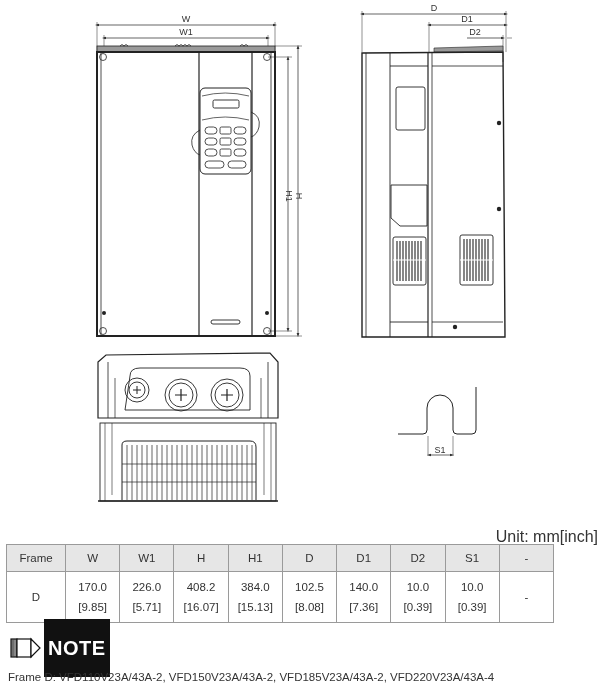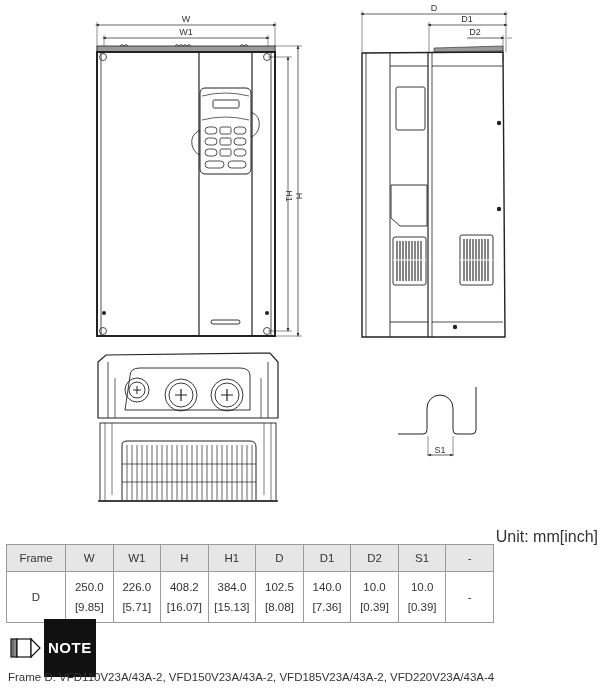--- a/index.html
+++ b/index.html
@@ -1,29 +1,29 @@
 <!DOCTYPE html>
 <html><head>
 <meta charset="utf-8">
 <style>
   html, body { margin: 0; padding: 0; background: #ffffff; }
   body { width: 600px; height: 698px; position: relative; overflow: hidden;
          font-family: "Liberation Sans", sans-serif; color: #222; }
   #drawings { position: absolute; left: 0; top: 0; width: 600px; height: 520px; }
   .dim-label { font-family: "Liberation Sans", sans-serif; font-size: 9px; fill: #333; }
   #unit-note { position: absolute; right: 2px; top: 528px; font-size: 16px; color: #333; }
-  #dim-table { position: absolute; left: 6px; top: 544px; width: 488px; border-collapse: collapse;
+  #dim-table { position: absolute; left: 6px; top: 544px; width: 548px; border-collapse: collapse;
                font-size: 11.5px; color: #333; table-layout: fixed; }
   #dim-table th, #dim-table td { border: 1px solid #9a9a9a; text-align: center; }
   #dim-table th { background: #e6e6e6; font-weight: normal; height: 24px; }
   #dim-table td { height: 48px; line-height: 20px; }
   #dim-table th.col-frame { width: 56px; }
   .val-mm, .val-in { display: block; }
   #note-badge { position: absolute; left: 10px; top: 636px; height: 24px; display: flex; align-items: center; }
-  #note-text-box { background: #111; color: #fff; font-weight: bold; font-size: 15px;
+  #note-text-box { background: #111; color: #fff; font-weight: bold; font-size: 20px;
                    padding: 20px 4px; line-height: 18px; letter-spacing: 0.5px; margin-left: 2px; }
   #note-body { position: absolute; left: 8px; top: 671px; font-size: 11.5px; color: #333; }
 </style>
 </head>
 <body>
 
 <svg id="drawings" viewBox="0 0 600 520" xmlns="http://www.w3.org/2000/svg">
   <defs>
     <marker id="arr" markerWidth="6" markerHeight="6" refX="3" refY="3" orient="auto-start-reverse">
       <path d="M0,1 L6,3 L0,5 z" fill="#333"></path>
@@ -233,21 +233,21 @@
       <th>D1</th>
       <th>D2</th>
       <th>S1</th>
       <th>-</th>
     </tr>
   </thead>
   <tbody>
     <tr>
       <td>D</td>
       <td>
-          <span class="val-mm">250.0</span>
+          <span class="val-mm">170.0</span>
           <span class="val-in">[9.85]</span>
         </td>
       <td>
           <span class="val-mm">226.0</span>
           <span class="val-in">[5.71]</span>
         </td>
       <td>
           <span class="val-mm">408.2</span>
           <span class="val-in">[16.07]</span>
         </td>

